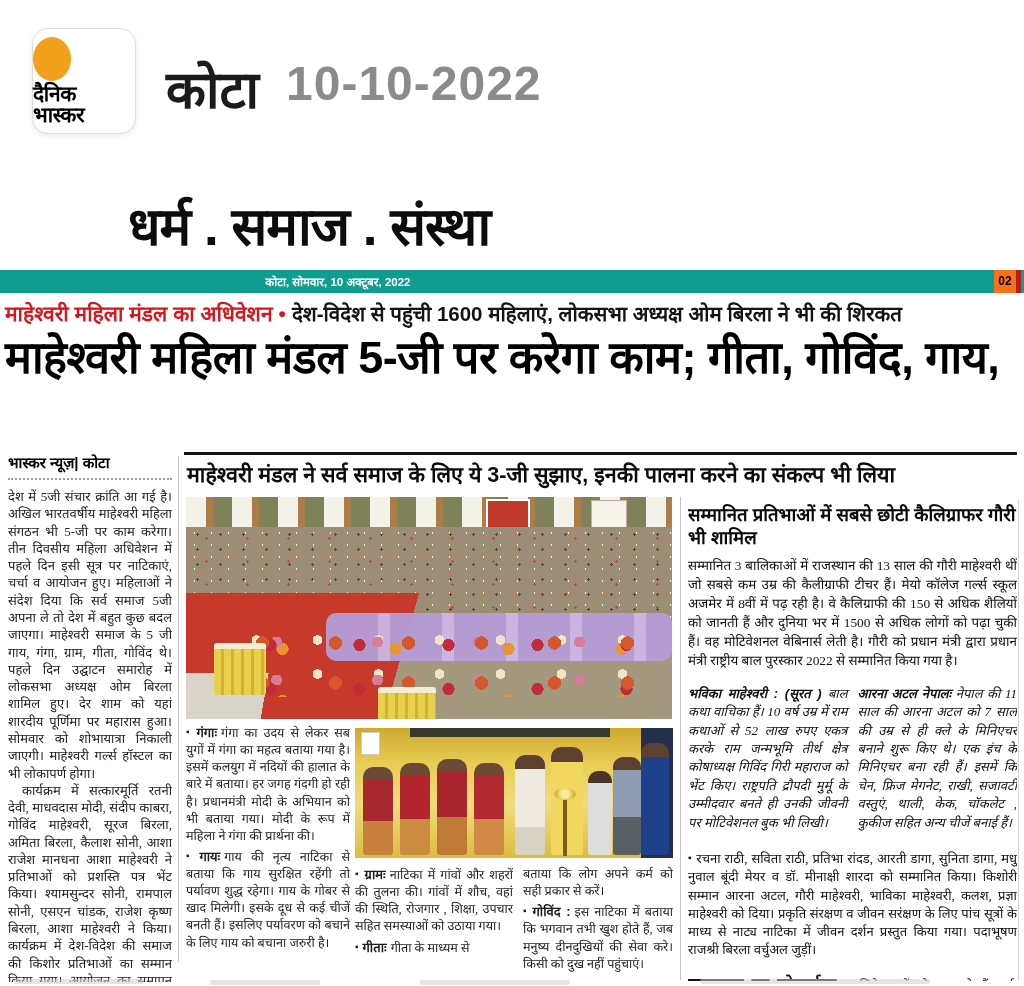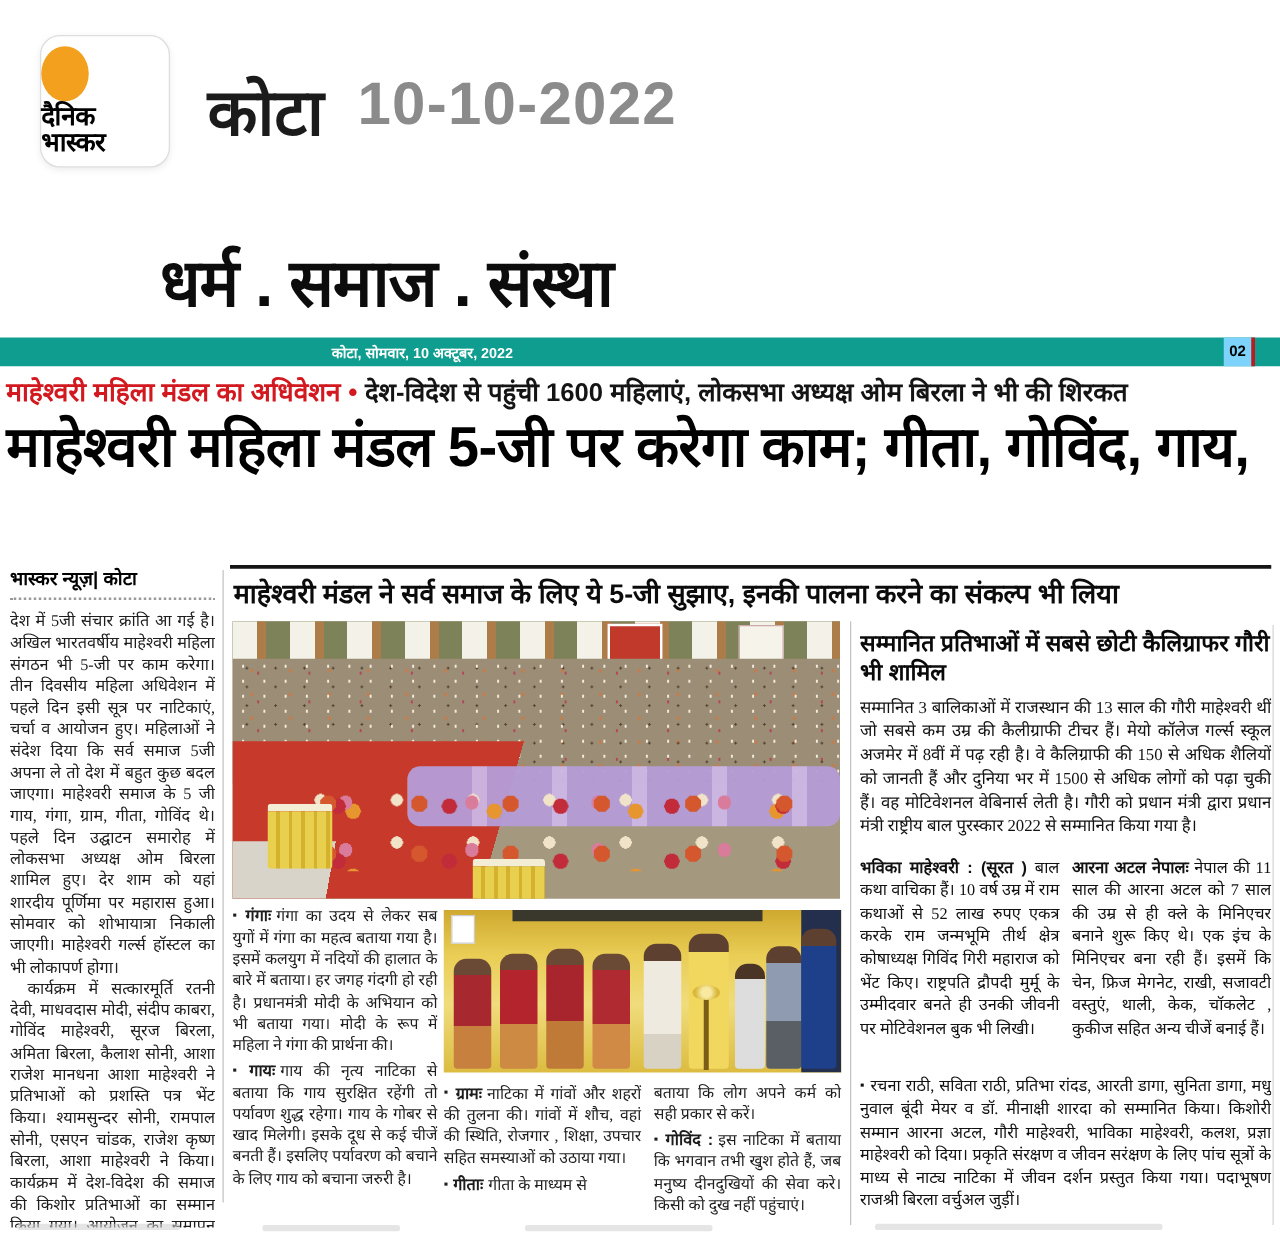--- a/index.html
+++ b/index.html
@@ -12,21 +12,21 @@
   .logo-dot{width:38px;height:44px;border-radius:50%;background:#f2a01d;margin-bottom:2px;}
   .logo-text{font-weight:900;font-size:21px;line-height:1.02;text-align:center;color:#000;letter-spacing:-.5px;}
   .mast-city{position:absolute;left:166px;top:52px;font-size:52px;font-weight:800;color:#1b1b1b;}
   .mast-date{position:absolute;left:286px;top:56px;font-size:48px;font-weight:700;color:#8b8b8b;letter-spacing:1px;}
   
   .section-title{position:absolute;left:128px;top:188px;font-size:53px;font-weight:900;color:#0c0c0c;letter-spacing:-1px;}
   
   .dateline{position:absolute;left:0;top:270px;width:1024px;height:23px;background:#0f9d8f;}
   .dateline-text{position:absolute;left:33%;top:4px;transform:translateX(-50%);color:#fff;
                  font-size:11.5px;font-weight:700;}
-  .pageno{position:absolute;right:20px;top:0;width:22px;height:23px;background:#7dd3fc;border-right:3px solid #b91c1c;
+  .pageno{position:absolute;right:3px;top:0;width:22px;height:23px;background:#f97316;border-right:5px solid #b91c1c;
           color:#000;font-size:12px;font-weight:800;text-align:center;line-height:23px;}
   
   .kicker{position:absolute;left:5px;top:299px;width:1010px;font-size:21px;white-space:nowrap;}
   .kicker .hl{color:#d31920;font-weight:800;}
   .kicker .dot{color:#d31920;font-weight:900;padding:0 6px;}
   .kicker .rest{color:#141414;font-weight:700;font-size:20.5px;}
   
   .headline{position:absolute;left:5px;top:331px;width:1015px;font-size:45px;font-weight:900;
             line-height:1.22;color:#000;letter-spacing:-.5px;}
   
@@ -81,21 +81,21 @@
   .cap .bullet{font-size:10px;vertical-align:2px;padding-right:4px;}
   .cap .lead{font-weight:800;font-family:"Liberation Sans",sans-serif;font-size:13px;padding-right:4px;}
   .cap p{margin:0 0 3px 0;}
   .cap-left{position:absolute;left:186px;top:724px;width:164px;height:250px;overflow:hidden;}
   .cap-b1{position:absolute;left:355px;top:866px;width:158px;height:112px;overflow:hidden;}
   .cap-b2{position:absolute;left:523px;top:866px;width:150px;height:112px;overflow:hidden;}
   
   .right-col{position:absolute;left:688px;top:503px;width:329px;height:478px;overflow:hidden;}
   .right-head{font-size:18.5px;font-weight:800;color:#0a0a0a;margin:0 0 8px 0;line-height:1.25;}
   .right-para{font-family:"Liberation Serif",serif;font-size:13.4px;line-height:1.41;text-align:justify;margin:0 0 14px 0;}
-  .subcols{display:flex;gap:10px;margin-bottom:28px;}
+  .subcols{display:flex;gap:10px;margin-bottom:18px;font-style:italic;}
   .subcol{flex:1;font-family:"Liberation Serif",serif;font-size:13px;line-height:1.42;text-align:justify;}
   .subcol .lead{font-weight:800;font-family:"Liberation Sans",sans-serif;}
   .bullet-para{font-family:"Liberation Serif",serif;font-size:13px;line-height:1.4;text-align:justify;margin:0 0 12px 0;}
   .bullet-para .bullet{font-size:10px;vertical-align:2px;padding-right:4px;}
   .hostel{font-family:"Liberation Serif",serif;font-size:13.2px;line-height:1.42;text-align:justify;}
   .hostel .lead{font-family:"Liberation Sans",sans-serif;font-weight:900;font-size:17px;padding-right:5px;}
   
   .smudge{position:absolute;height:5px;background:#cfcfcf;opacity:.55;border-radius:2px;}
 </style>
 </head>
@@ -128,21 +128,21 @@
 
   <div class="left-col serif">
     <div class="byline" style="font-family:'Liberation Sans',sans-serif;">भास्कर न्यूज़| कोटा</div>
     <div class="dots"></div>
     <p>देश में 5जी संचार क्रांति आ गई है। अखिल भारतवर्षीय माहेश्वरी महिला संगठन भी 5-जी पर काम करेगा। तीन दिवसीय महिला अधिवेशन में पहले दिन इसी सूत्र पर नाटिकाएं, चर्चा व आयोजन हुए। महिलाओं ने संदेश दिया कि सर्व समाज 5जी अपना ले तो देश में बहुत कुछ बदल जाएगा। माहेश्वरी समाज के 5 जी गाय, गंगा, ग्राम, गीता, गोविंद थे। पहले दिन उद्घाटन समारोह में लोकसभा अध्यक्ष ओम बिरला शामिल हुए। देर शाम को यहां शारदीय पूर्णिमा पर महारास हुआ। सोमवार को शोभायात्रा निकाली जाएगी। माहेश्वरी गर्ल्स हॉस्टल का भी लोकापर्ण होगा।</p>
     <p class="indent">कार्यक्रम में सत्कारमूर्ति रतनी देवी, माधवदास मोदी, संदीप काबरा, गोविंद माहेश्वरी, सूरज बिरला, अमिता बिरला, कैलाश सोनी, आशा राजेश मानधना आशा माहेश्वरी ने प्रतिभाओं को प्रशस्ति पत्र भेंट किया। श्यामसुन्दर सोनी, रामपाल सोनी, एसएन चांडक, राजेश कृष्ण बिरला, आशा माहेश्वरी ने किया। कार्यक्रम में देश-विदेश की समाज की किशोर प्रतिभाओं का सम्मान किया गया। आयोजन का समापन मंगलवार को होगा।</p>
   </div>
   <div class="vline" style="left:178px;top:456px;height:506px;"></div>
 
   <div class="top-rule"></div>
-  <div class="subhead">माहेश्वरी मंडल ने सर्व समाज के लिए ये 5-जी सुझाए, इनकी पालना करने का संकल्प भी लिया</div>
+  <div class="subhead">माहेश्वरी मंडल ने सर्व समाज के लिए ये 3-जी सुझाए, इनकी पालना करने का संकल्प भी लिया</div>
 
   <div class="photo-main">
     <div class="pm-banners"></div>
     <div class="pm-banner-red"></div>
     <div class="pm-banner-white"></div>
     <div class="pm-crowd"></div>
     <div class="pm-carpet"></div>
     <div class="pm-floor"></div>
     <div class="pm-sofas"></div>
     <div class="pm-women"></div>

